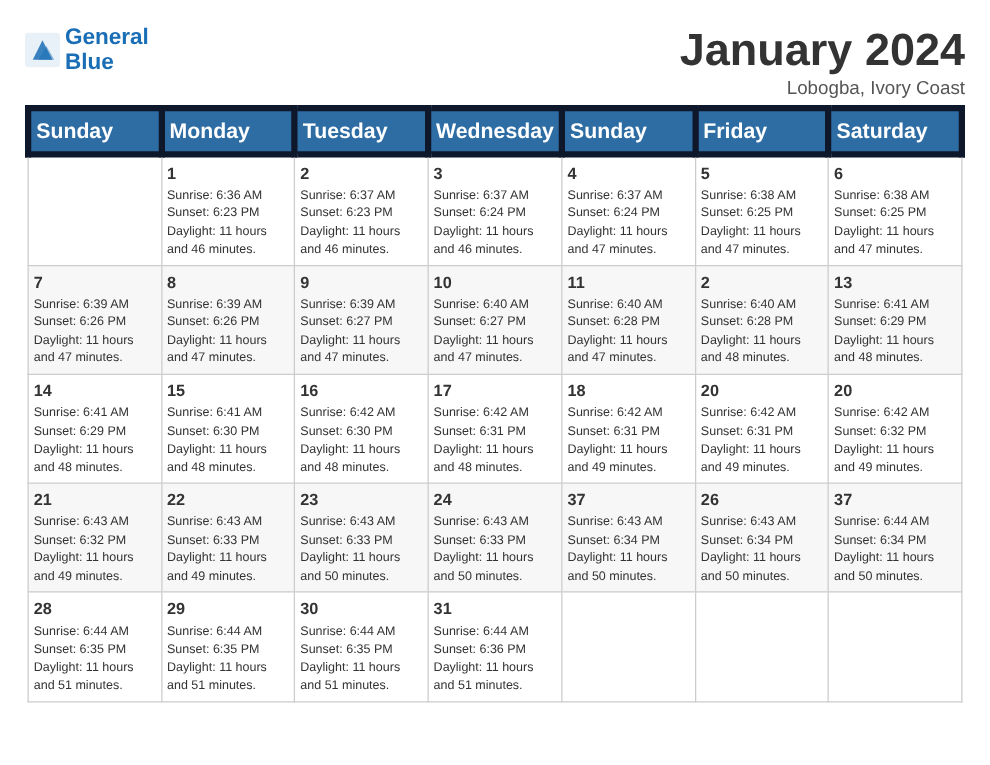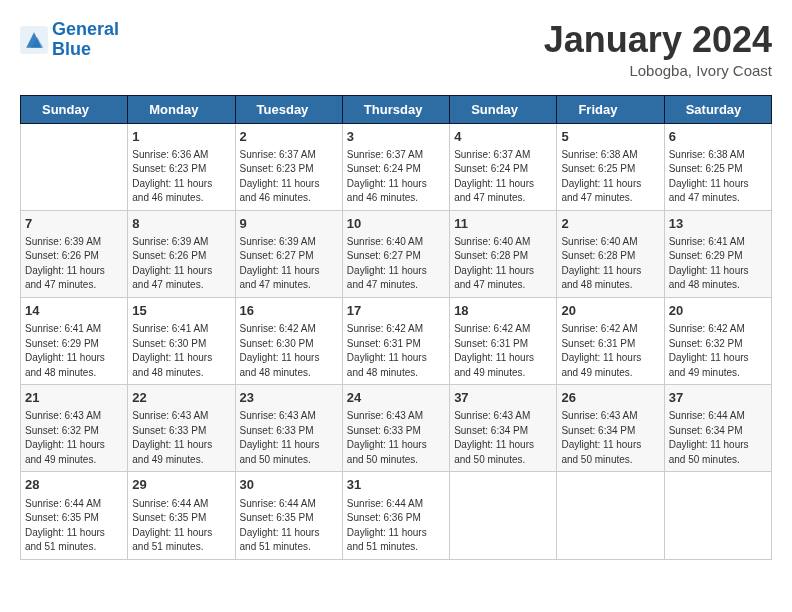--- a/index.html
+++ b/index.html
@@ -7,21 +7,21 @@
       font-family: Arial, sans-serif;
       background: #fff;
       width: 792px;
       min-height: 612px;
       padding: 20px;
     }
     .header {
       display: flex;
       justify-content: space-between;
       align-items: flex-start;
-      margin-bottom: 16px;
+      margin-bottom: 5px;
     }
     .logo {
       display: flex;
       align-items: center;
       gap: 4px;
     }
     .logo-text {
       font-size: 18px;
       font-weight: bold;
       color: #333;
@@ -49,25 +49,25 @@
       margin-top: 2px;
     }
     table {
       width: 100%;
       border-collapse: collapse;
       font-size: 11px;
     }
     thead tr th {
       background-color: #2e6da4;
       color: #fff;
-      padding: 6px 21px;
+      padding: 6px 4px;
       text-align: left;
-      font-size: 13px;
+      font-size: 17px;
       font-weight: bold;
-      border: 1px solid #0f172a;
+      border: 5px solid #0f172a;
     }
     tbody tr td {
       border: 1px solid #ccc;
       vertical-align: top;
       padding: 4px;
       min-height: 80px;
       width: calc(100% / 7);
       color: #333;
       line-height: 1.4;
     }
@@ -109,21 +109,21 @@
     <div class="location">Lobogba, Ivory Coast</div>
   </div>
 </div>
 
 <table>
   <thead>
     <tr>
     <th>Sunday</th>
         <th>Monday</th>
         <th>Tuesday</th>
-        <th>Thursday</th>
+        <th>Wednesday</th>
         <th>Sunday</th>
         <th>Friday</th>
         <th>Saturday</th>
       </tr>
   </thead>
   <tbody id="calendar-body">
   <tr>
         <td class="empty"></td>
         <td>
           <span class="day-num">1</span>

